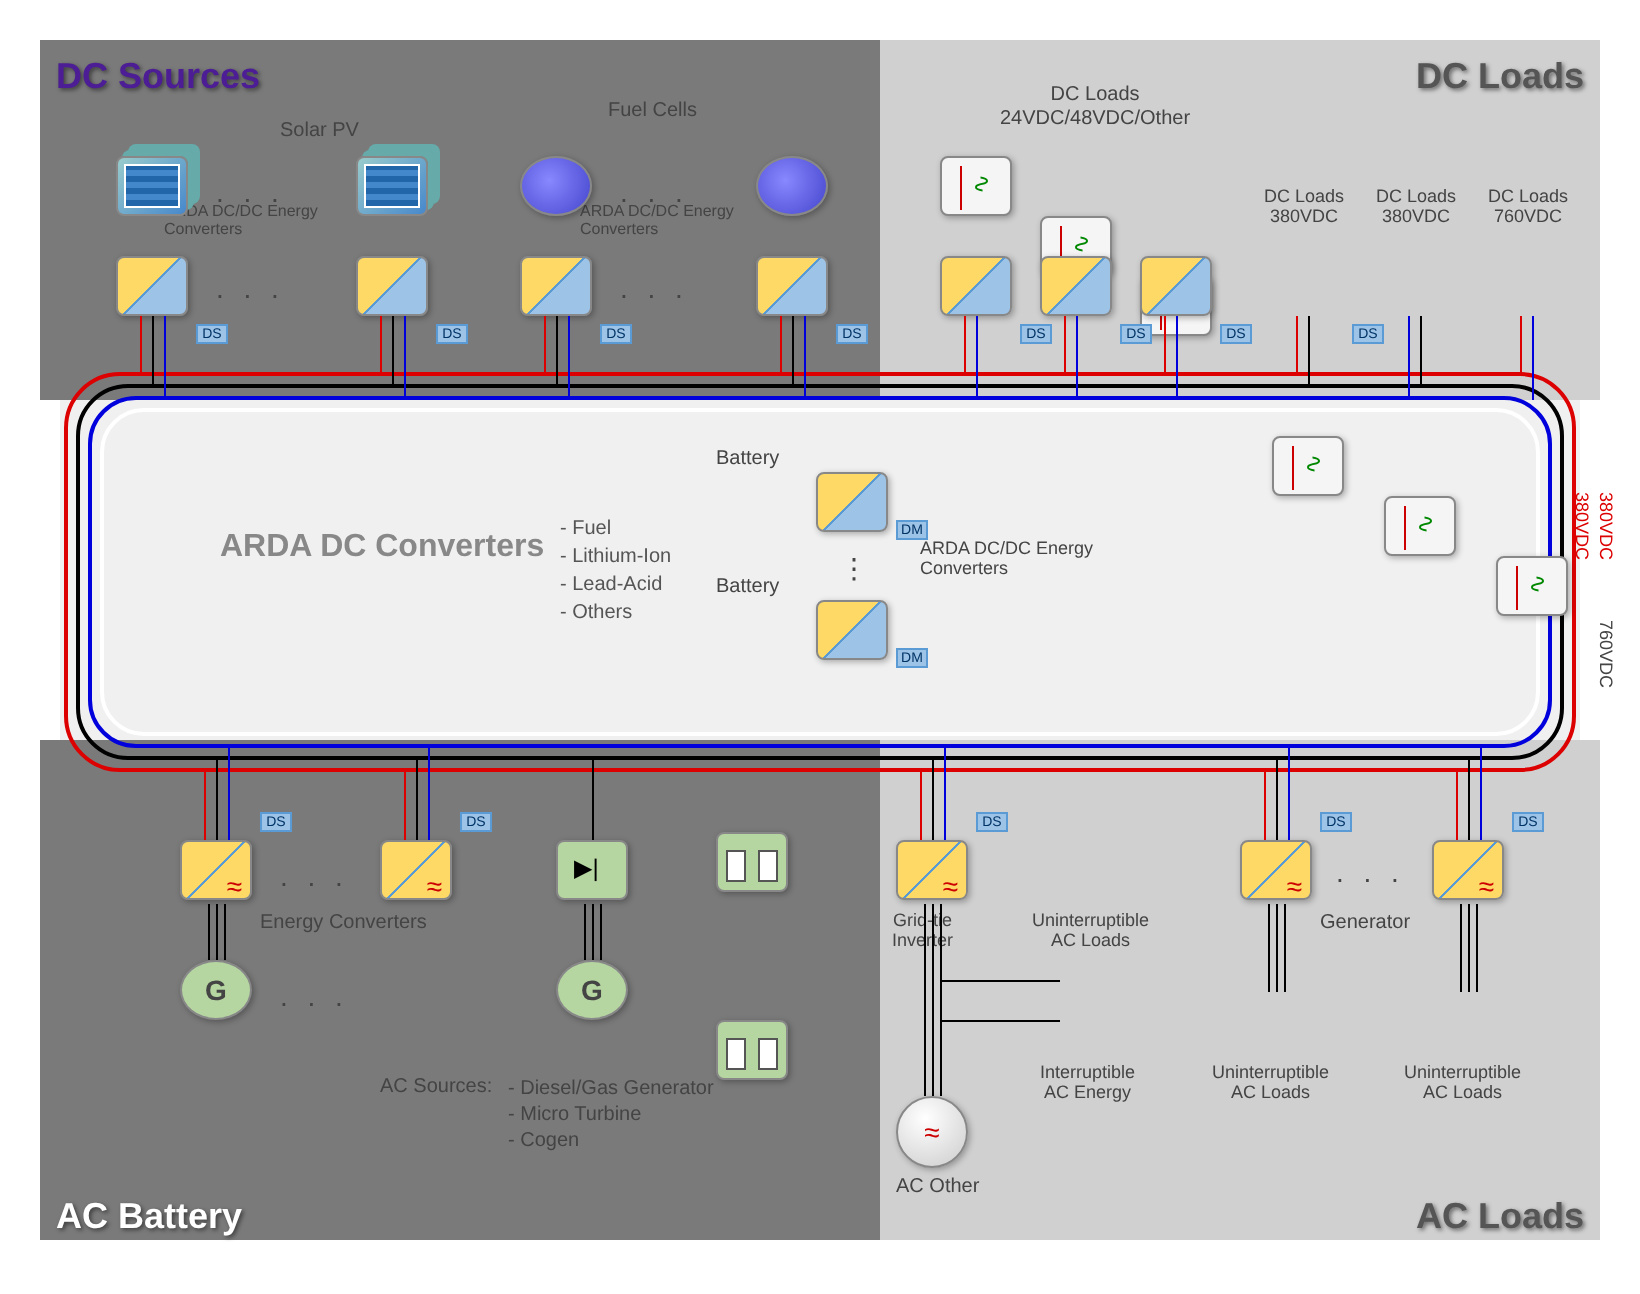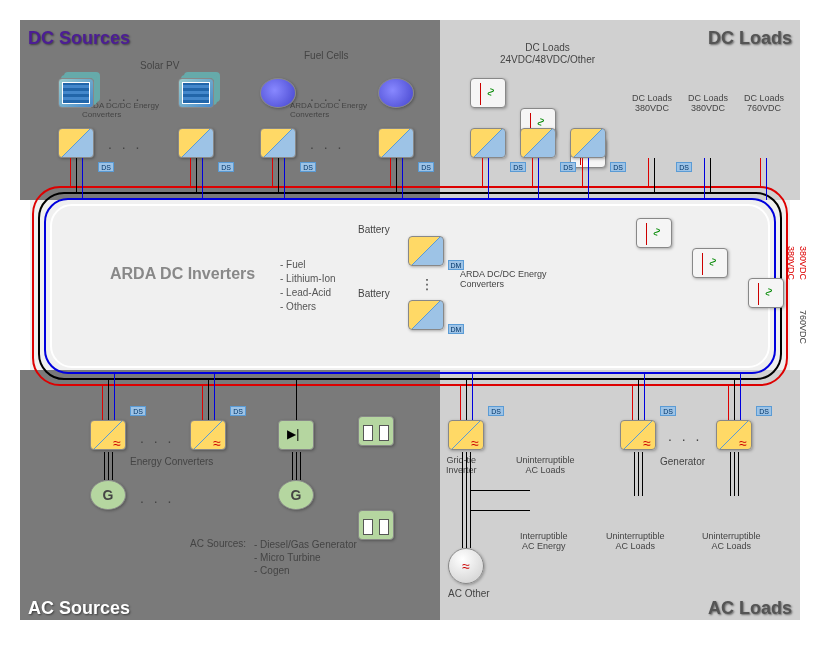--- a/index.html
+++ b/index.html
@@ -52,30 +52,30 @@
 </head>
 <body>
 
 <div class="quad q-tl"></div>
 <div class="quad q-tr"></div>
 <div class="quad q-bl"></div>
 <div class="quad q-br"></div>
 
 <div class="qlabel ql-tl">DC Sources</div>
 <div class="qlabel ql-tr">DC Loads</div>
-<div class="qlabel ql-bl">AC Sources</div>
+<div class="qlabel ql-bl">AC Battery</div>
 <div class="qlabel ql-br">AC Loads</div>
 
 <div class="mgridArea"></div>
 <div class="bus bus-red"></div>
 <div class="bus bus-blk"></div>
 <div class="bus bus-blu"></div>
 <div class="bus bus-wht"></div>
 
-<div class="mgTitle">ARDA DC Inverters</div>
+<div class="mgTitle">ARDA DC Converters</div>
 <div class="blist">
   <div>- Fuel</div>
     <div>- Lithium-Ion</div>
   <div>- Lead-Acid</div>
     <div>- Others</div>
 </div>
 
 <div class="tag" style="left:140px;top:60px">Solar PV</div>
 <div class="tag" style="left:304px;top:50px">Fuel Cells</div>
 <div class="tag" style="left:82px;top:102px;font-size:8px;white-space:pre;line-height:1.1">ARDA DC/DC Energy

